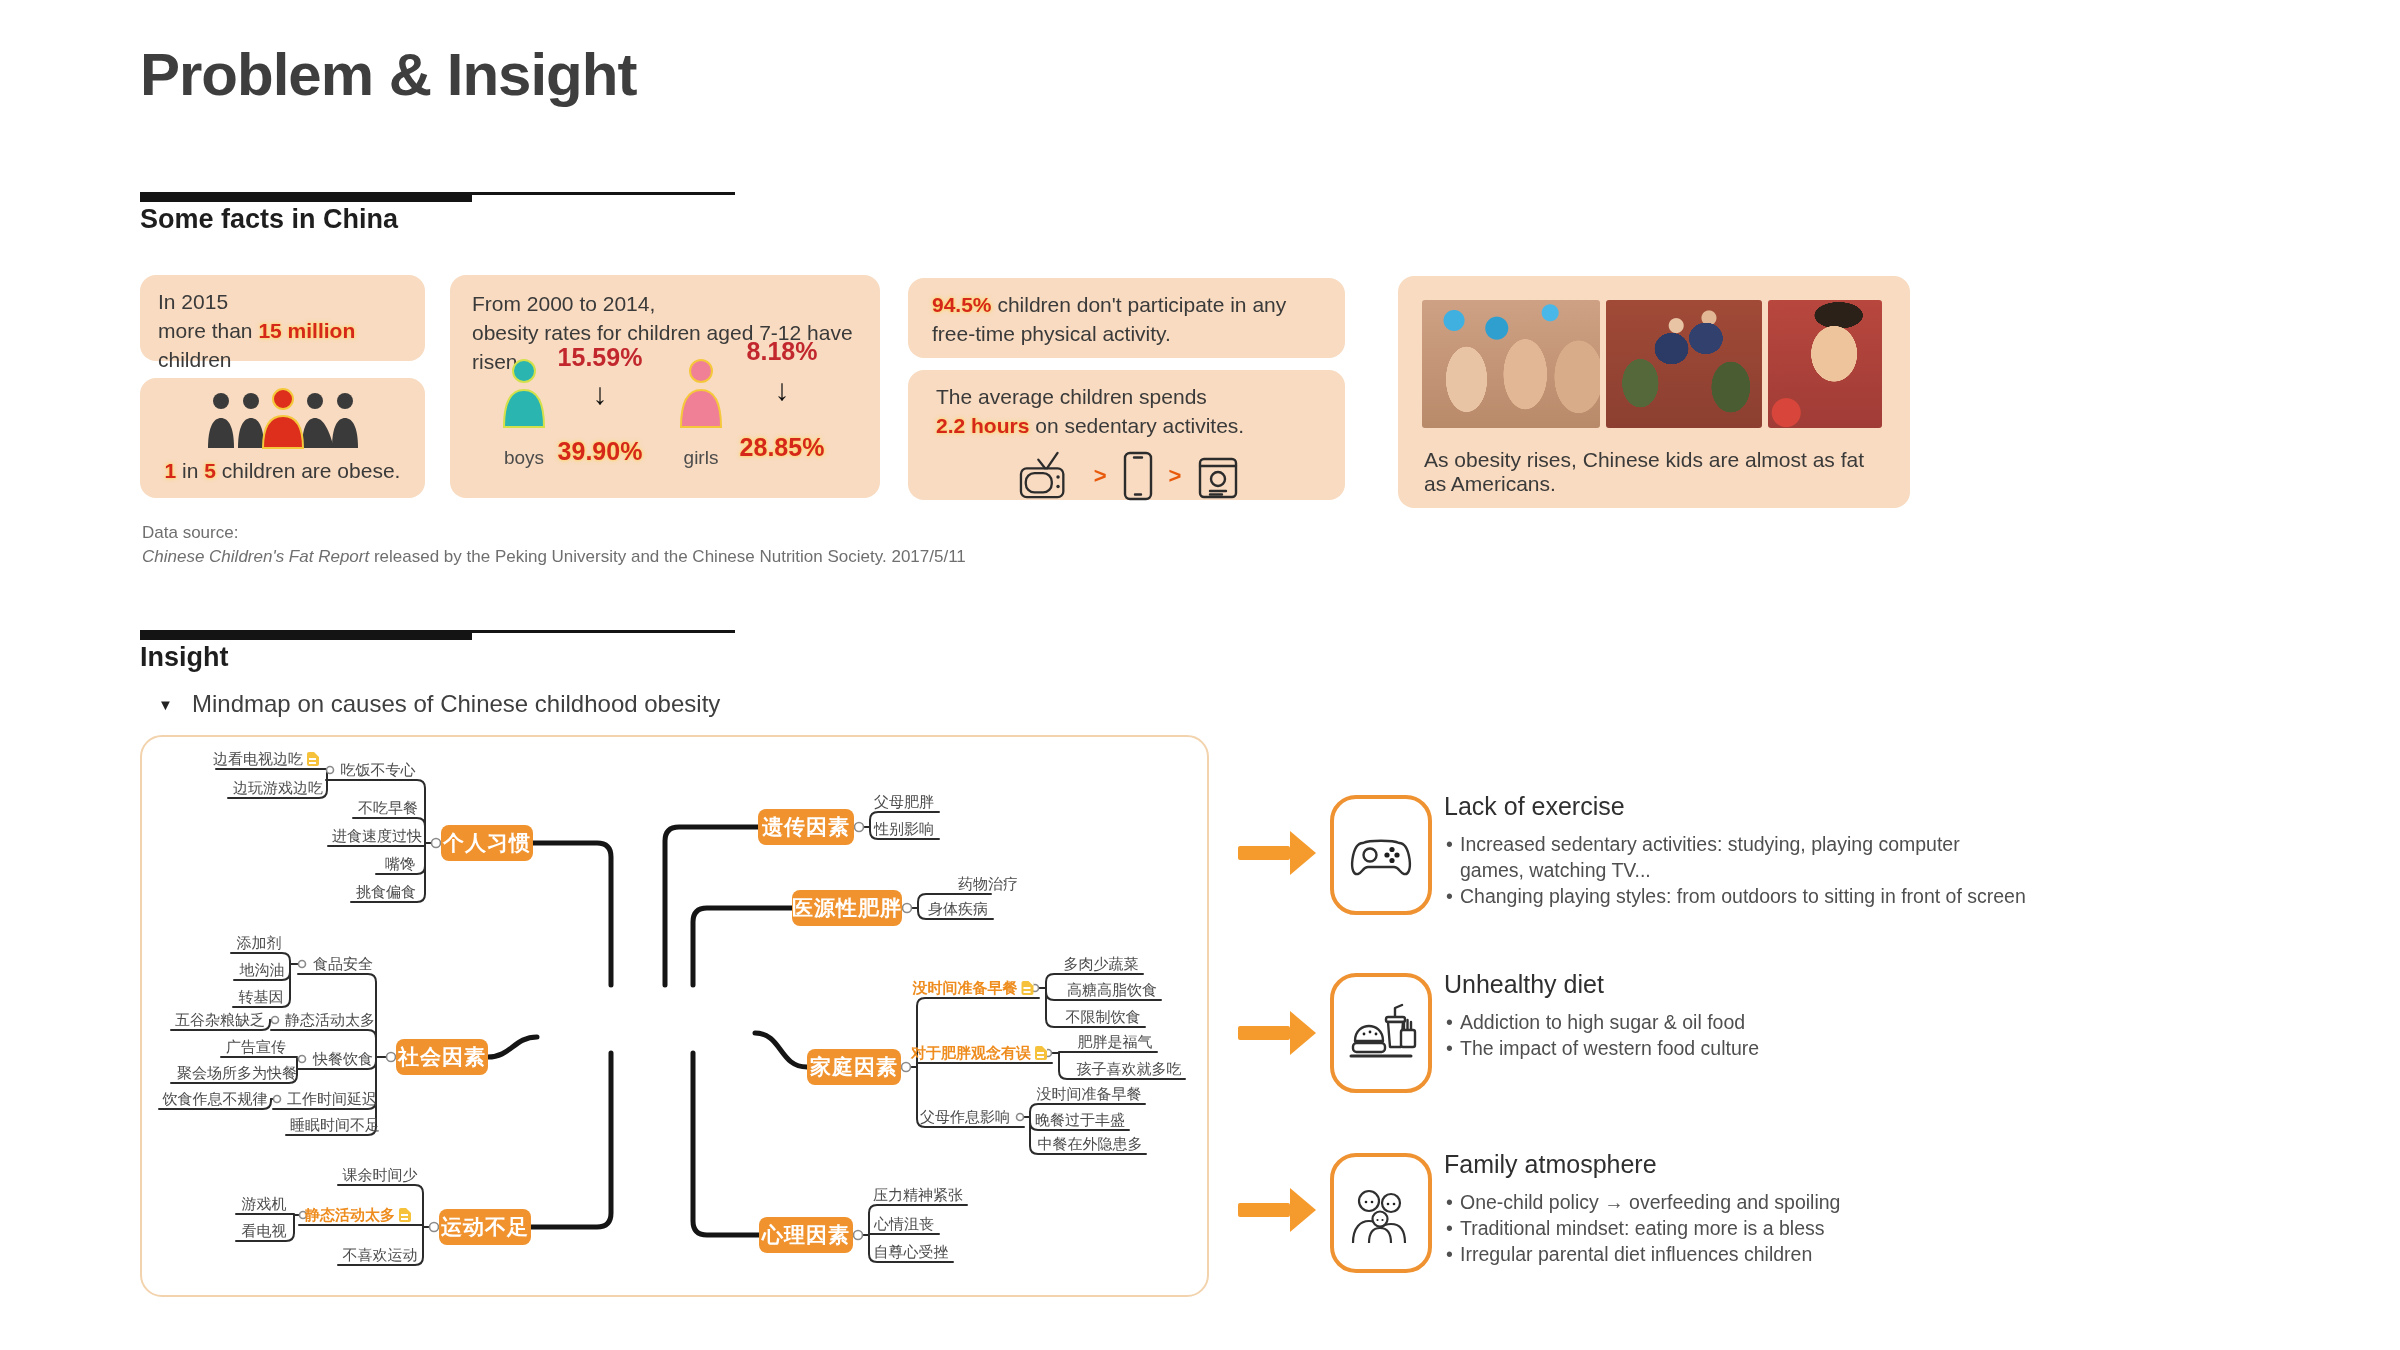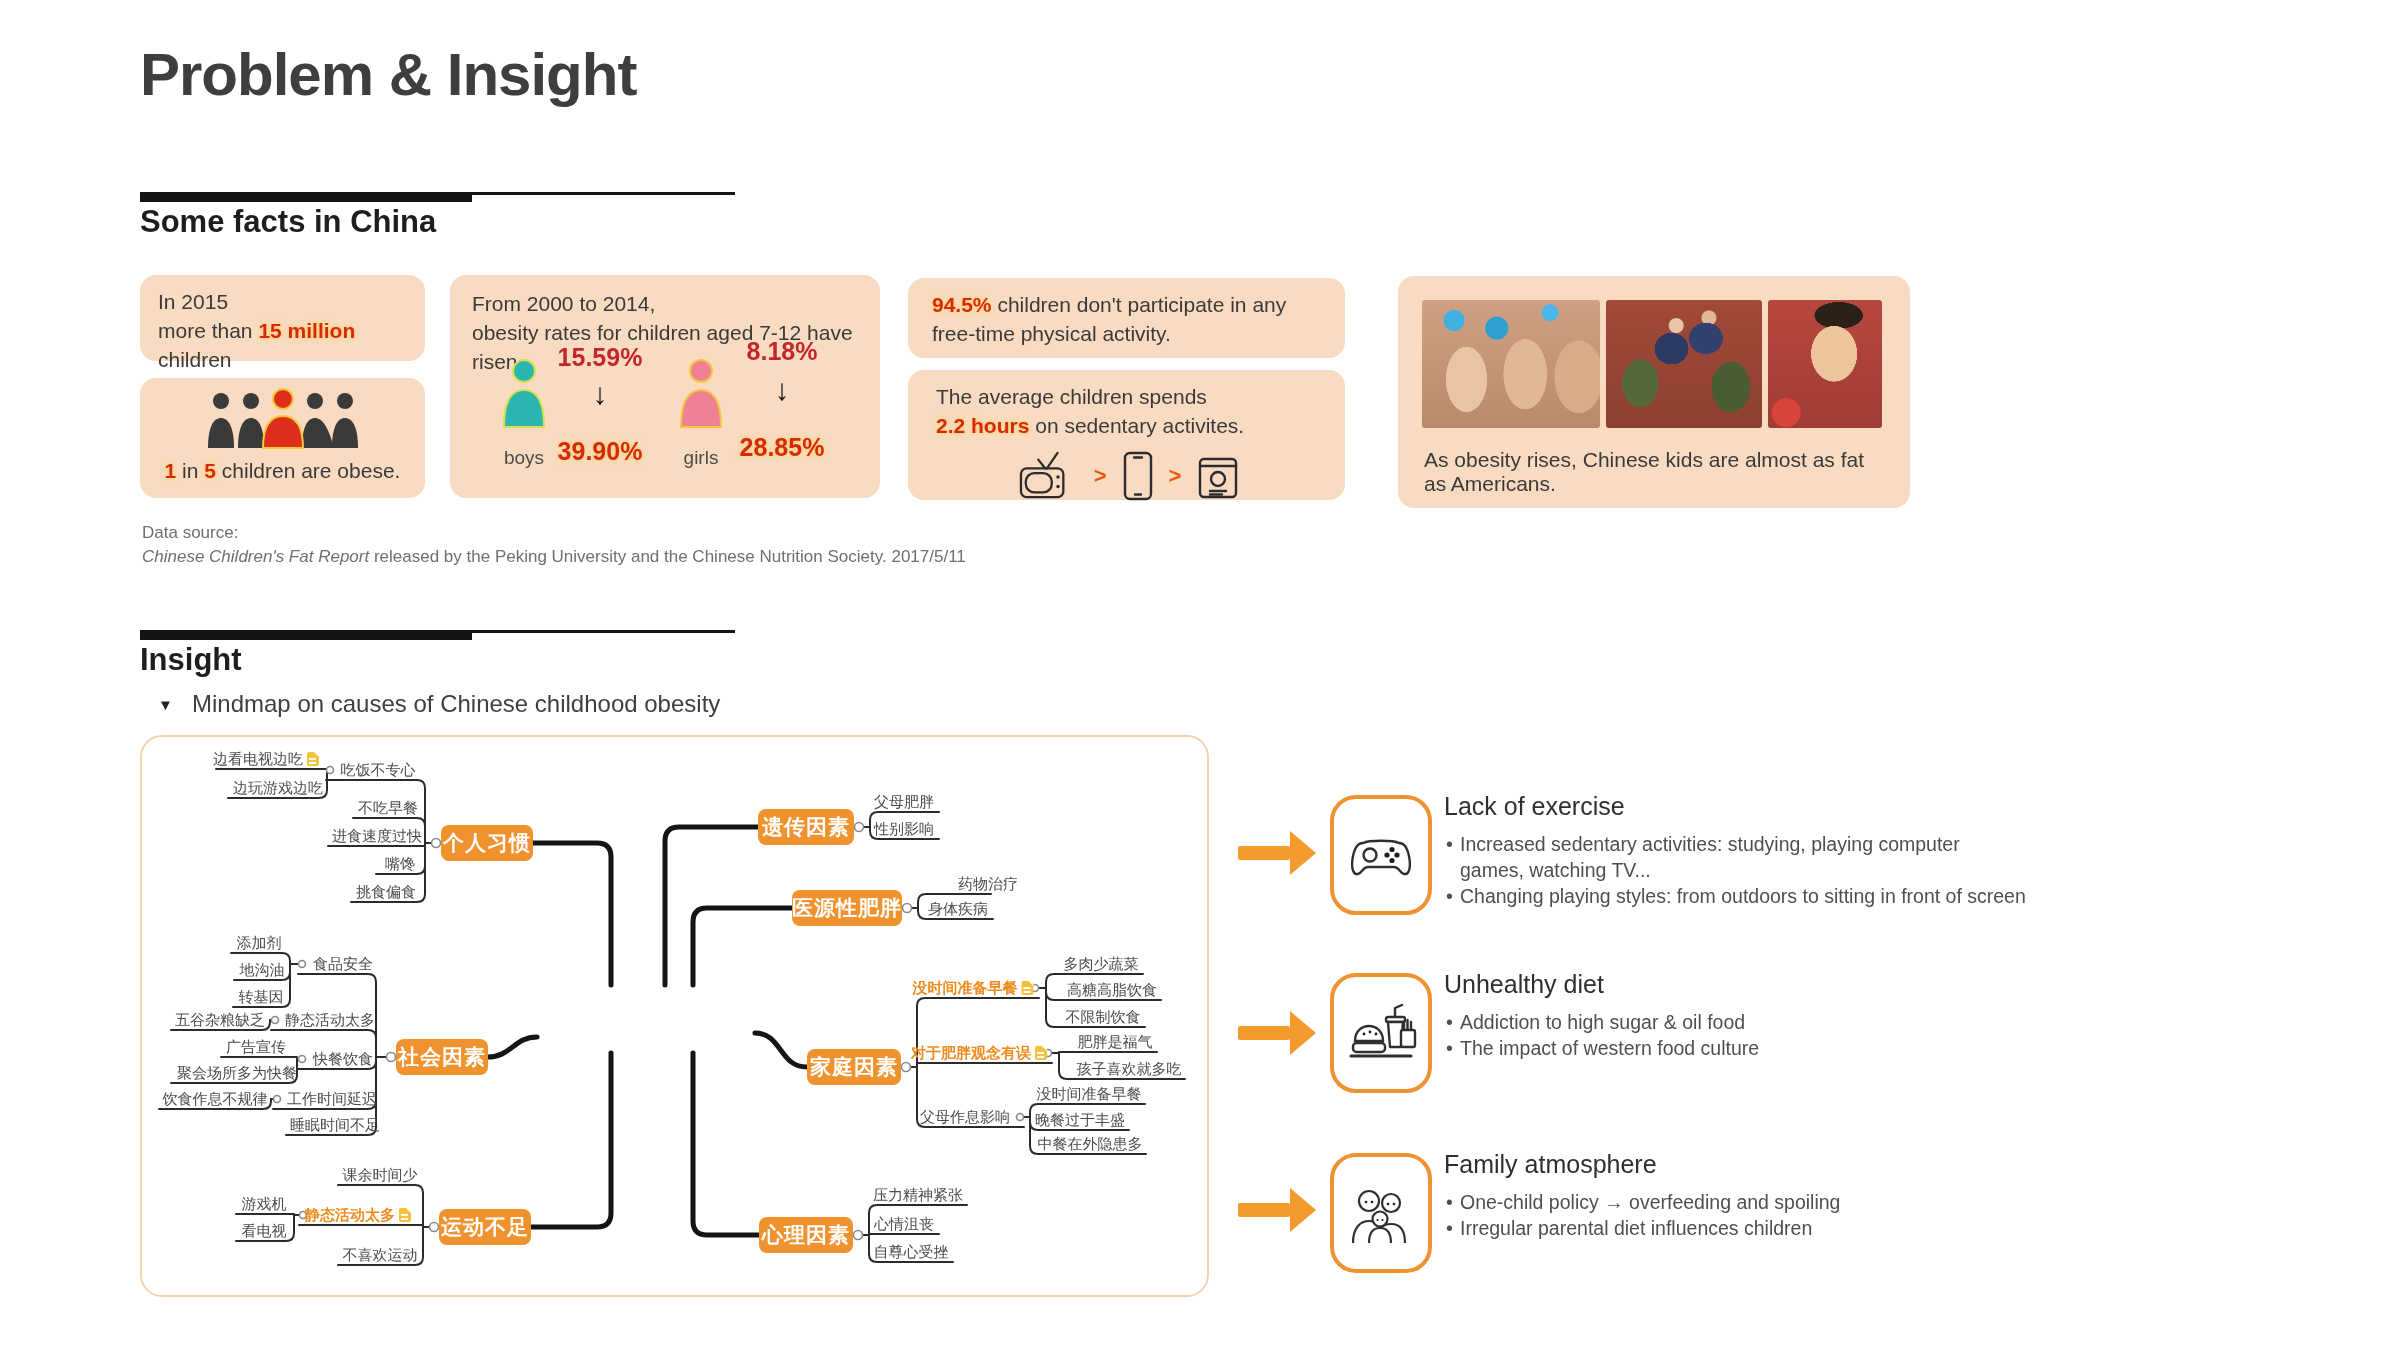--- a/index.html
+++ b/index.html
@@ -6,21 +6,21 @@
   body{width:2400px;height:1350px;position:relative;overflow:hidden;
        font-family:"Liberation Sans","DejaVu Sans",sans-serif;color:#3c3c3c;}
   .abs{position:absolute;}
 
   
   .page-title{left:140px;top:40px;font-size:60px;font-weight:800;color:#3e3e3e;letter-spacing:-1px;}
 
   .rule{left:140px;width:595px;height:10px;}
   .rule .thin{position:absolute;left:0;top:0;width:100%;height:3px;background:#141414;}
   .rule .thick{position:absolute;left:0;top:0;width:332px;height:10px;background:#141414;}
-  .section-h{left:140px;font-size:31px;font-weight:bold;color:#1e1e1e;}
+  .section-h{left:140px;font-size:27px;font-weight:bold;color:#1e1e1e;}
 
   
   .card{background:#f8dbc0;border-radius:16px;}
   .card .txt{font-size:21px;line-height:29px;color:#3a3a3a;}
   .em{color:#d6281a;font-weight:bold;text-shadow:0 0 2px #ffd65e,0 0 4px #ffd65e;}
   .pct-top{color:#c1272d;font-weight:bold;font-size:25px;}
   .pct-bot{color:#d6281a;font-weight:bold;font-size:25px;text-shadow:0 0 2px #ffd65e,0 0 4px #ffd65e;}
   .dn-arrow{font-size:30px;font-weight:bold;color:#111;line-height:30px;}
   .fig-label{font-size:19px;color:#4c4c4c;}
   .gt{color:#e8590c;font-weight:bold;font-size:22px;}
@@ -520,15 +520,16 @@
         <circle cx="49" cy="23" r="1.3"></circle>
         <circle cx="32.5" cy="39" r="1.1"></circle>
         <circle cx="37.5" cy="39" r="1.1"></circle>
       </g>
   </svg>
 </div>
 <div class="abs iblock" style="left:1444px;top:1150px">
   <h3>Family atmosphere</h3>
   <ul>
     <li>One-child policy  →  overfeeding and spoiling</li>
+    <li>Traditional mindset: eating more is a bless</li>
     <li>Irregular parental diet influences children</li>
   </ul>
 </div>
 
 </body></html>

